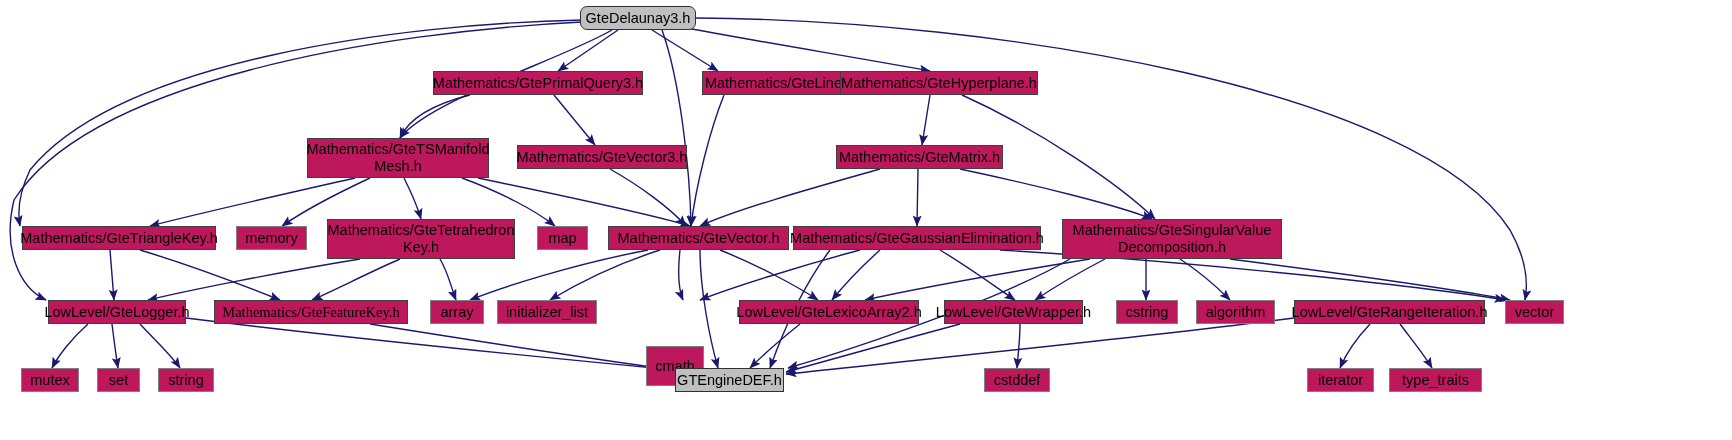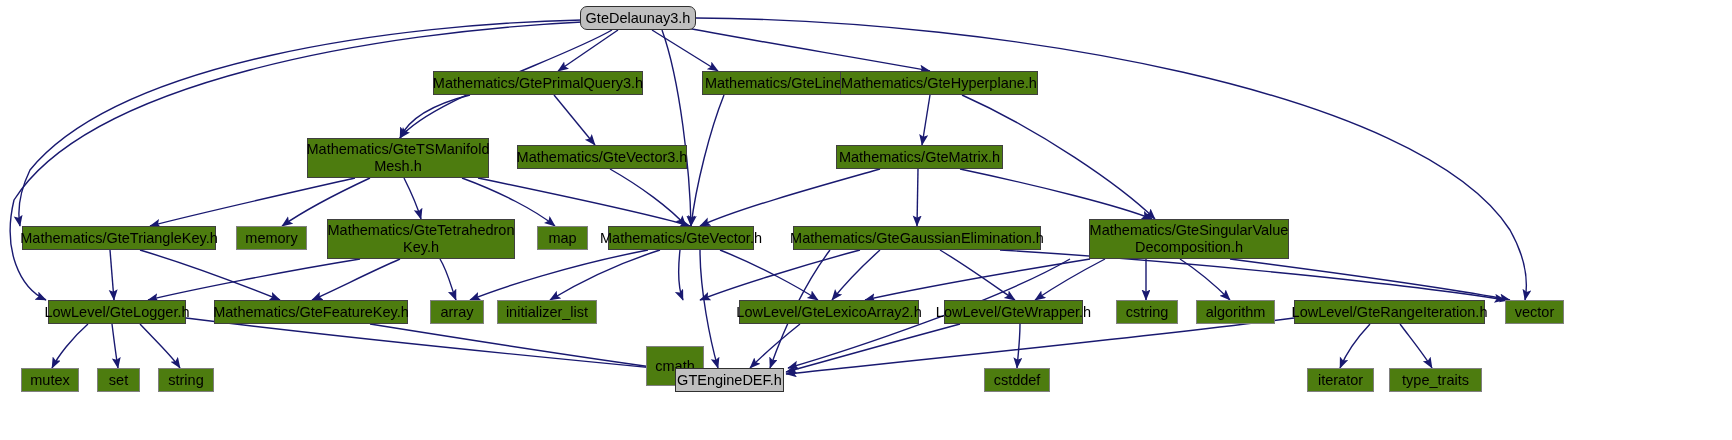--- a/index.html
+++ b/index.html
@@ -20,21 +20,21 @@
     left: 0;
     top: 0;
     width: 1732px;
     height: 440px;
     pointer-events: none;
   }
   .node {
     position: absolute;
     box-sizing: border-box;
     border: 1px solid #404040;
-    background: #4d7c0f;
+    background: #be185d;
     color: #000000;
     font-size: 14.5px;
     line-height: 17px;
     text-align: center;
     display: flex;
     align-items: center;
     justify-content: center;
     white-space: pre;
     letter-spacing: 0px;
     z-index: 2;
@@ -122,26 +122,26 @@
       <div class="node" style="left: 840px; top: 71px; width: 198px; height: 24px;">Mathematics/GteHyperplane.h</div>
       <div class="node" style="left: 307px; top: 138px; width: 182px; height: 40px;">Mathematics/GteTSManifold
 Mesh.h</div>
       <div class="node" style="left: 517px; top: 145px; width: 170px; height: 24px;">Mathematics/GteVector3.h</div>
       <div class="node" style="left: 836px; top: 145px; width: 167px; height: 24px;">Mathematics/GteMatrix.h</div>
       <div class="node" style="left: 22px; top: 226px; width: 194px; height: 24px;">Mathematics/GteTriangleKey.h</div>
       <div class="node thin" style="left: 236px; top: 226px; width: 71px; height: 24px;">memory</div>
       <div class="node" style="left: 327px; top: 219px; width: 188px; height: 40px;">Mathematics/GteTetrahedron
 Key.h</div>
       <div class="node thin" style="left: 537px; top: 226px; width: 51px; height: 24px;">map</div>
-      <div class="node" style="left: 608px; top: 226px; width: 146px; height: 24px;">Mathematics/GteVector.h</div>
+      <div class="node" style="left: 608px; top: 226px; width: 181px; height: 24px;">Mathematics/GteVector.h</div>
       <div class="node" style="left: 793px; top: 226px; width: 248px; height: 24px;">Mathematics/GteGaussianElimination.h</div>
-      <div class="node" style="left: 1062px; top: 219px; width: 200px; height: 40px; margin-left: 27px;">Mathematics/GteSingularValue
+      <div class="node" style="left: 1062px; top: 219px; width: 220px; height: 40px;">Mathematics/GteSingularValue
 Decomposition.h</div>
       <div class="node" style="left: 48px; top: 300px; width: 138px; height: 24px;">LowLevel/GteLogger.h</div>
-      <div class="node" style="left: 214px; top: 300px; width: 194px; height: 24px;">Mathematics/GteFeatureKey.h</div>
+      <div class="node" style="left: 214px; top: 300px; width: 194px; height: 24px; font-family: Liberation Serif, serif;">Mathematics/GteFeatureKey.h</div>
       <div class="node thin" style="left: 430px; top: 300px; width: 54px; height: 24px;">array</div>
       <div class="node thin" style="left: 497px; top: 300px; width: 100px; height: 24px;">initializer_list</div>
       <div class="node thin" style="left: 646px; top: 300px; width: 58px; height: 40px; margin-top: 46px;">cmath</div>
       <div class="node" style="left: 739px; top: 300px; width: 180px; height: 24px;">LowLevel/GteLexicoArray2.h</div>
       <div class="node" style="left: 944px; top: 300px; width: 139px; height: 24px;">LowLevel/GteWrapper.h</div>
       <div class="node thin" style="left: 1116px; top: 300px; width: 62px; height: 24px;">cstring</div>
       <div class="node thin" style="left: 1196px; top: 300px; width: 79px; height: 24px;">algorithm</div>
       <div class="node" style="left: 1294px; top: 300px; width: 191px; height: 24px;">LowLevel/GteRangeIteration.h</div>
       <div class="node thin" style="left: 1505px; top: 300px; width: 59px; height: 24px;">vector</div>
       <div class="node thin" style="left: 21px; top: 368px; width: 58px; height: 24px;">mutex</div>

